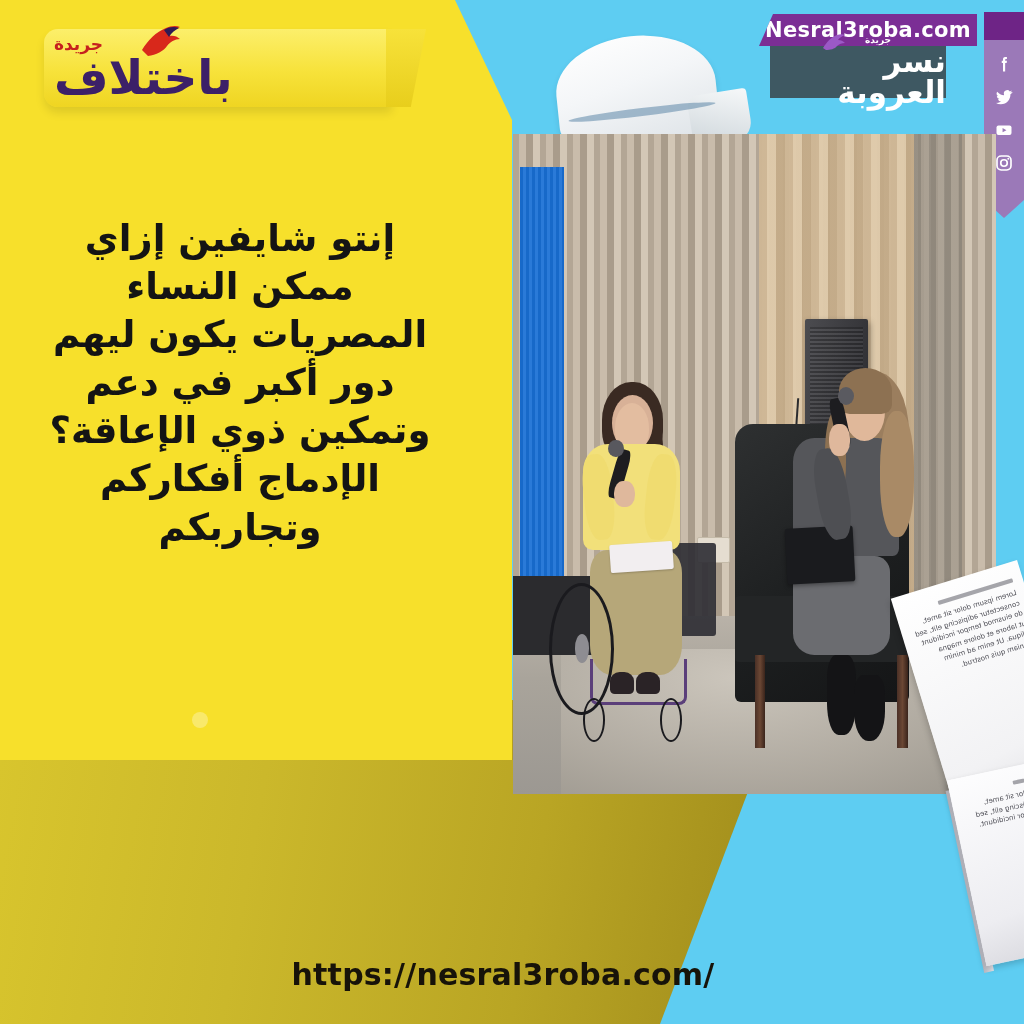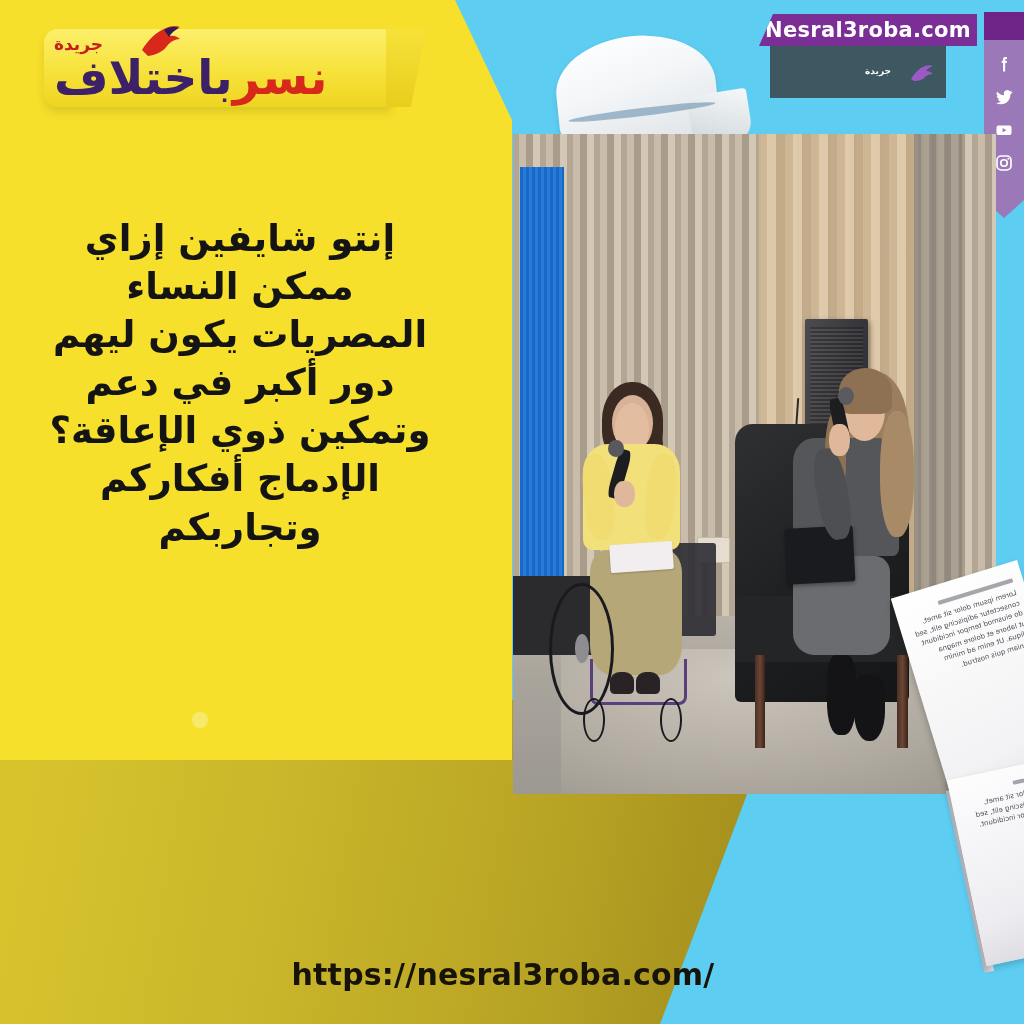--- a/index.html
+++ b/index.html
@@ -324,37 +324,37 @@
   <div class="bg-cyan"></div>
   <div class="bg-gold-bottom"></div>
   <div class="bg-gold-bottom2"></div>
   <div class="bg-yellow-main"></div>
   <div class="bg-cyan-bottomright"></div>
 
   <div class="logo-ribbon">
     <div class="logo-wordmark">
       <div class="logo-jareeda">جريدة</div>
       <div class="logo-main">
-        <span class="logo-part-red">نسر</span>
         <span class="logo-part-purple">باختلاف</span>
       </div>
       <svg class="eagle" viewBox="0 0 42 34">
         <path d="M2 26 C8 16 16 8 26 4 C30 2 36 1 40 3 C35 5 31 8 29 12 C33 11 37 12 40 15 C35 15 30 18 27 22 C24 27 16 31 8 32 Z" fill="#D8281B"></path>
         <path d="M24 6 C28 3 34 2 39 4 C35 6 31 9 29 13 Z" fill="#2F1A55"></path>
       </svg>
     </div>
   </div>
 
   <div class="tr-banner">
     <span class="tr-banner-text">Nesral3roba.com</span>
   </div>
 
   <div class="tr-logobox">
     <div class="tr-logo-wrap">
       <div class="tr-jareeda">جريدة</div>
+      <div class="tr-main">نسر العروبة</div>
       <svg class="tr-eagle" viewBox="0 0 24 18">
         <path d="M1 15 C5 9 9 4 15 2 C18 1 21 1 23 2 C20 3 17 5 16 7 C19 7 21 8 23 10 C20 10 17 11 15 13 C13 16 8 17 4 17 Z" fill="#9B59C6"></path>
       </svg>
     </div>
   </div>
 
   <div class="social-cap"></div>
   <div class="social-strip">
     <svg class="sicon" viewBox="0 0 24 24">
       <path fill="#ffffff" d="M15.5 8.2h-2.1V6.9c0-.6.4-.8.7-.8h1.4V3.6h-2c-2.2 0-2.7 1.6-2.7 2.7v1.9H9.3v2.6h1.5V21h2.6v-10.2h1.8z"></path>

